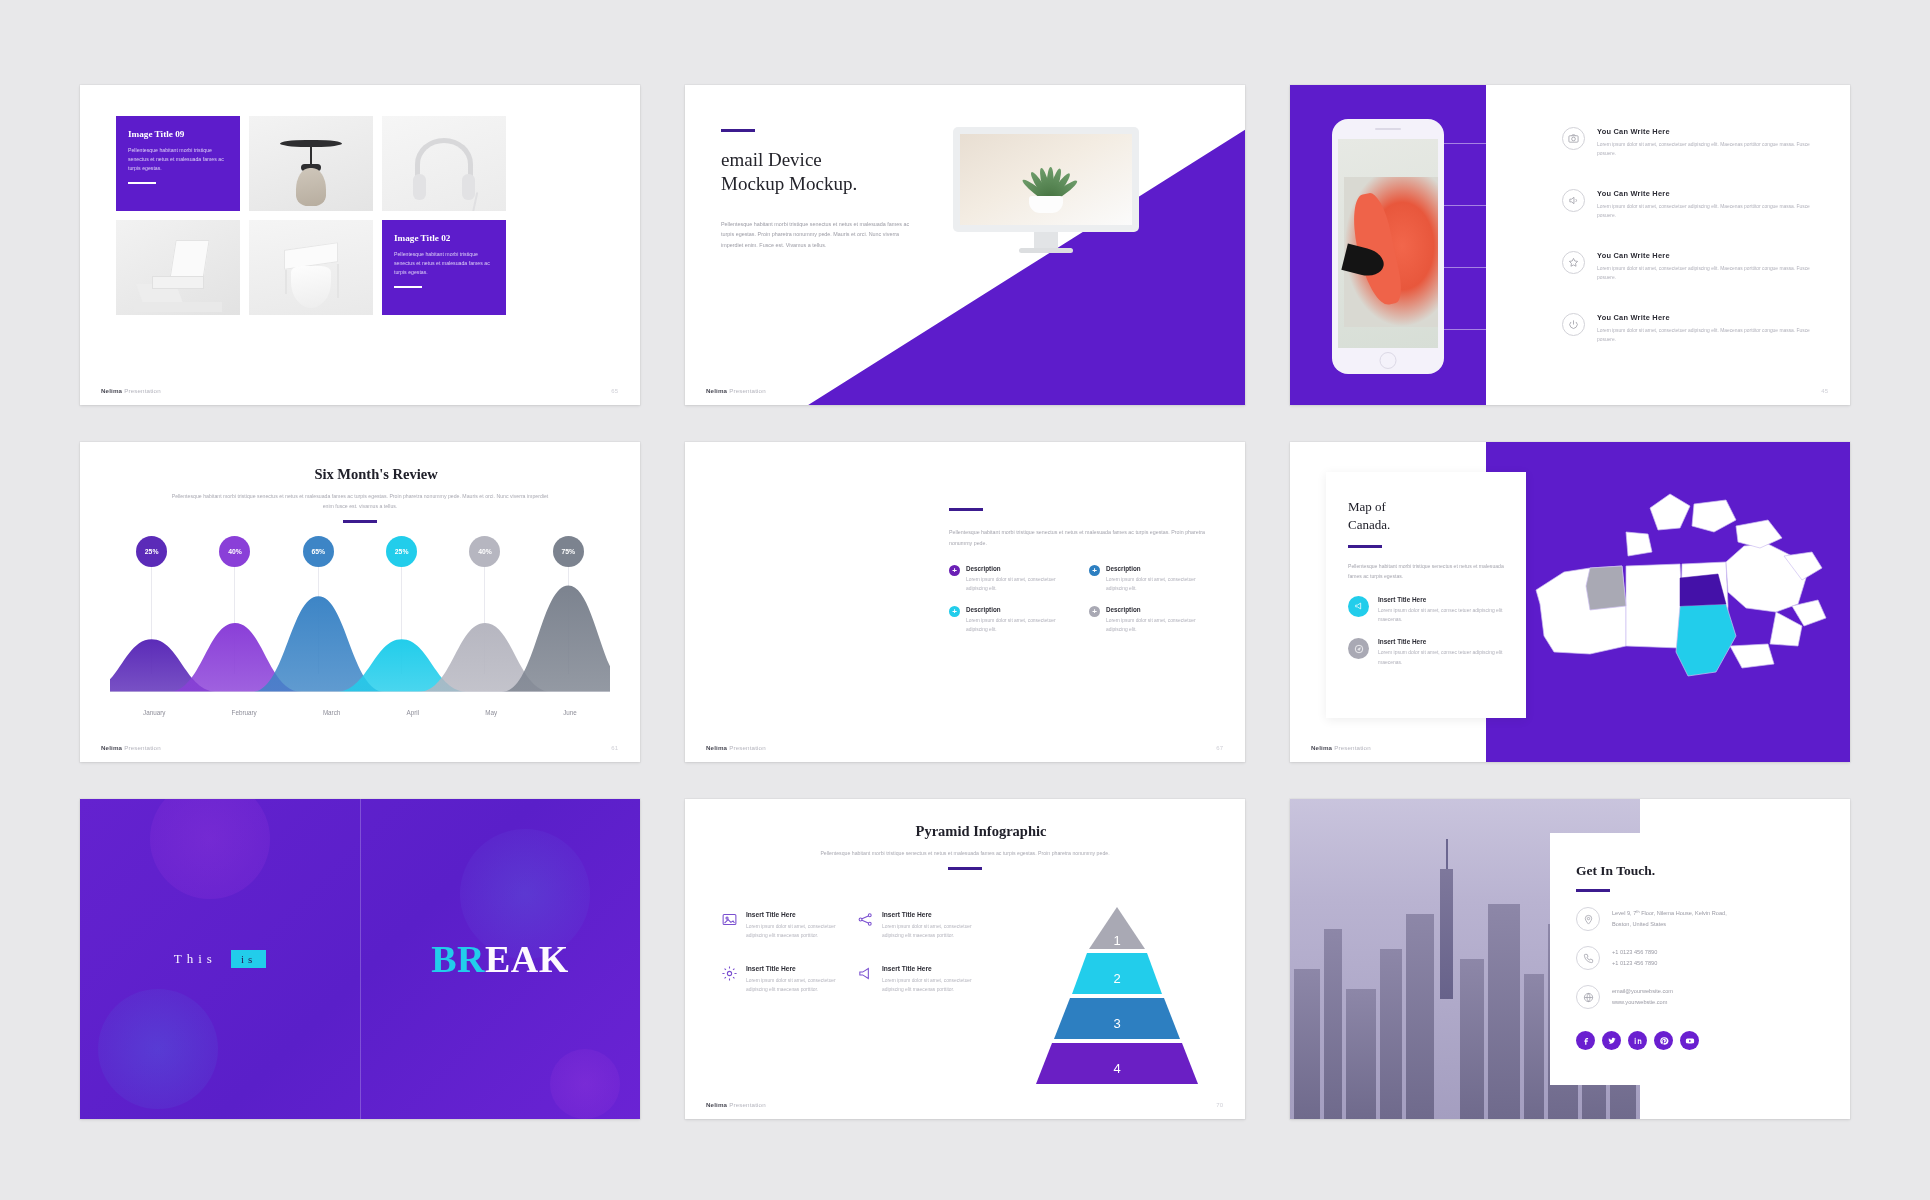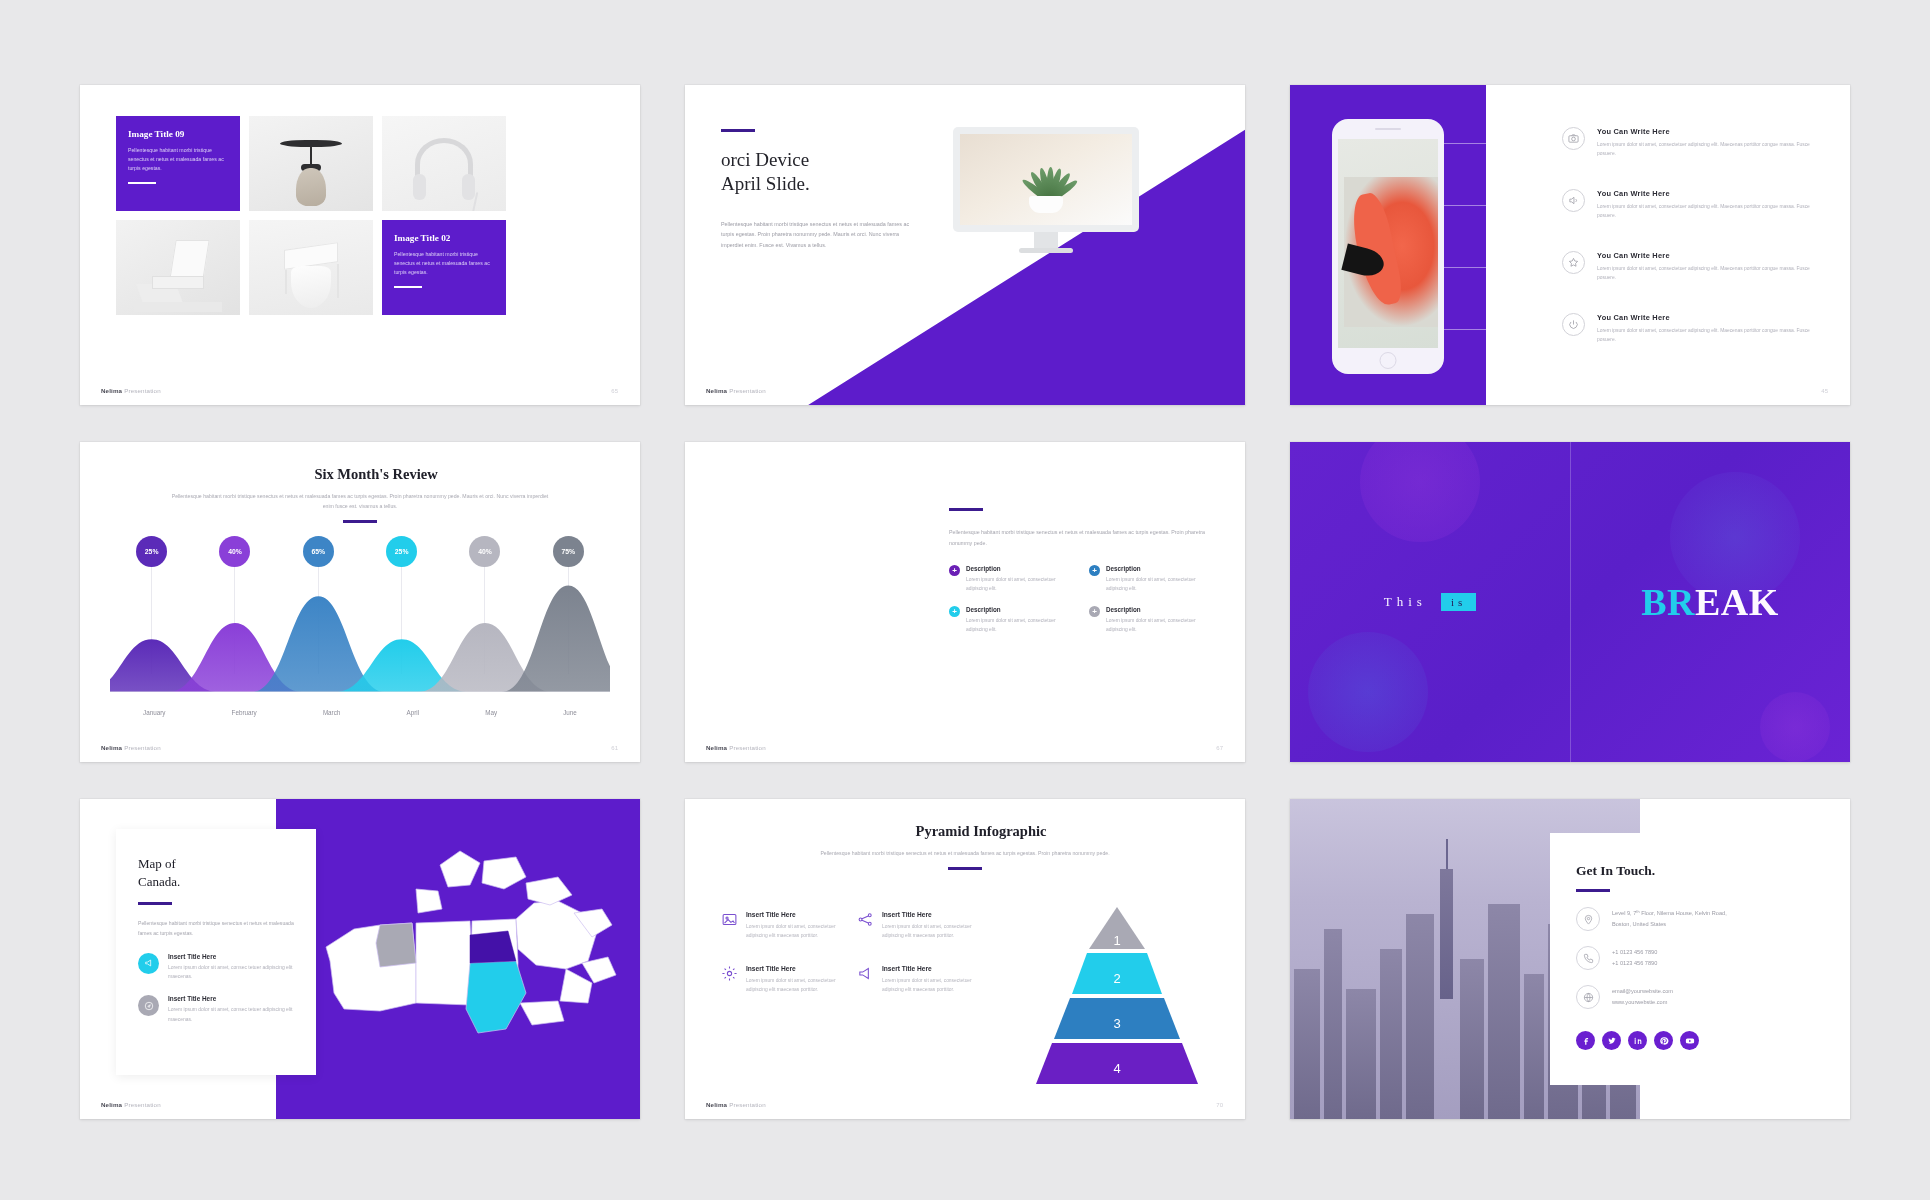--- a/index.html
+++ b/index.html
@@ -247,21 +247,21 @@
       <b>Nelima</b><span>Presentation</span>
     </div>
     <div class="pagenum">65</div>
   </div>
 
   <div class="slide">
     <div class="diag"></div>
     <div class="s2txt">
       <div class="rule"></div>
       <h1 class="serif">
-        <span>orci Device</span><br><span>April Slide.</span>
+        <span>email Device</span><br><span>Mockup Mockup.</span>
       </h1>
       <p>Pellentesque habitant morbi tristique senectus et netus et malesuada fames ac turpis egestas. Proin pharetra nonummy pede. Mauris et orci. Nunc viverra imperdiet enim. Fusce est. Vivamus a tellus.</p>
     </div>
     <div class="imac">
       <div class="imac-screen">
         <div class="imac-inner">
           <div class="plant">
             <div class="leaf" style="transform:rotate(-52deg)"></div>
             <div class="leaf" style="transform:rotate(-32deg)"></div>
             <div class="leaf" style="transform:rotate(-14deg)"></div>
@@ -457,37 +457,20 @@
           </div>
         </div>
       </div>
     </div>
     <div class="footer">
       <b>Nelima</b><span>Presentation</span>
     </div>
     <div class="pagenum">67</div>
   </div>
 
-  <div class="slide s7">
-    <div class="blob" style="width:120px;height:120px;left:70px;top:-20px;background:radial-gradient(circle,#a23fe0,#7a28d4)"></div>
-    <div class="blob" style="width:120px;height:120px;left:18px;top:190px;background:radial-gradient(circle,#4d7ae8,#5a2ccb)"></div>
-    <div class="blob" style="width:130px;height:130px;left:380px;top:30px;background:radial-gradient(circle,#5a6fe0,#5f23cf)"></div>
-    <div class="blob" style="width:70px;height:70px;left:470px;top:250px;background:radial-gradient(circle,#a23fe0,#7a28d4)"></div>
-    <div class="s7sep"></div>
-    <div class="s7txt">
-      <div class="thisis">
-        <span class="w">This</span>
-        <span class="hl">is</span>
-      </div>
-      <div class="breakw">
-        <span class="c">BR</span><span class="w">EAK</span>
-      </div>
-    </div>
-  </div>
-
   <div class="slide">
     <div class="s6bg"></div>
     <svg class="canada" viewBox="0 0 300 230">
       <g fill="#ffffff" stroke="#cdbff0" stroke-width="0.7">
         <path d="M10 118 L6 104 L34 86 L60 82 L92 80 L96 120 L96 160 L60 168 L24 166 L14 150 Z"></path>
         <path d="M96 80 L150 78 L152 120 L150 162 L96 160 Z"></path>
         <path d="M152 78 L196 76 L198 120 L196 160 L150 162 Z"></path>
         <path d="M196 76 L214 60 L238 58 L262 70 L276 92 L268 118 L246 126 L216 122 L198 106 Z"></path>
         <path d="M120 22 L140 8 L160 20 L150 42 L128 44 Z"></path>
         <path d="M164 18 L196 14 L206 34 L184 46 L162 40 Z"></path>
@@ -530,20 +513,37 @@
           <h5>Insert Title Here</h5>
           <p>Lorem ipsum dolor sit amet, consec tetuer adipiscing elit maecenas.</p>
         </div>
       </div>
     </div>
     <div class="footer">
       <b>Nelima</b><span>Presentation</span>
     </div>
   </div>
 
+  <div class="slide s7">
+    <div class="blob" style="width:120px;height:120px;left:70px;top:-20px;background:radial-gradient(circle,#a23fe0,#7a28d4)"></div>
+    <div class="blob" style="width:120px;height:120px;left:18px;top:190px;background:radial-gradient(circle,#4d7ae8,#5a2ccb)"></div>
+    <div class="blob" style="width:130px;height:130px;left:380px;top:30px;background:radial-gradient(circle,#5a6fe0,#5f23cf)"></div>
+    <div class="blob" style="width:70px;height:70px;left:470px;top:250px;background:radial-gradient(circle,#a23fe0,#7a28d4)"></div>
+    <div class="s7sep"></div>
+    <div class="s7txt">
+      <div class="thisis">
+        <span class="w">This</span>
+        <span class="hl">is</span>
+      </div>
+      <div class="breakw">
+        <span class="c">BR</span><span class="w">EAK</span>
+      </div>
+    </div>
+  </div>
+
   <div class="slide">
     <div class="ctitle">
       <h2>Pyramid Infographic</h2>
       <p style="width:420px">Pellentesque habitant morbi tristique senectus et netus et malesuada fames ac turpis egestas. Proin pharetra nonummy pede.</p>
       <div class="rule"></div>
     </div>
     <div class="p8items">
       <div class="p8">
         <span class="p8ic">
           <svg width="17" height="17" viewBox="0 0 24 24" fill="none" stroke="currentColor" stroke-width="1.5">

